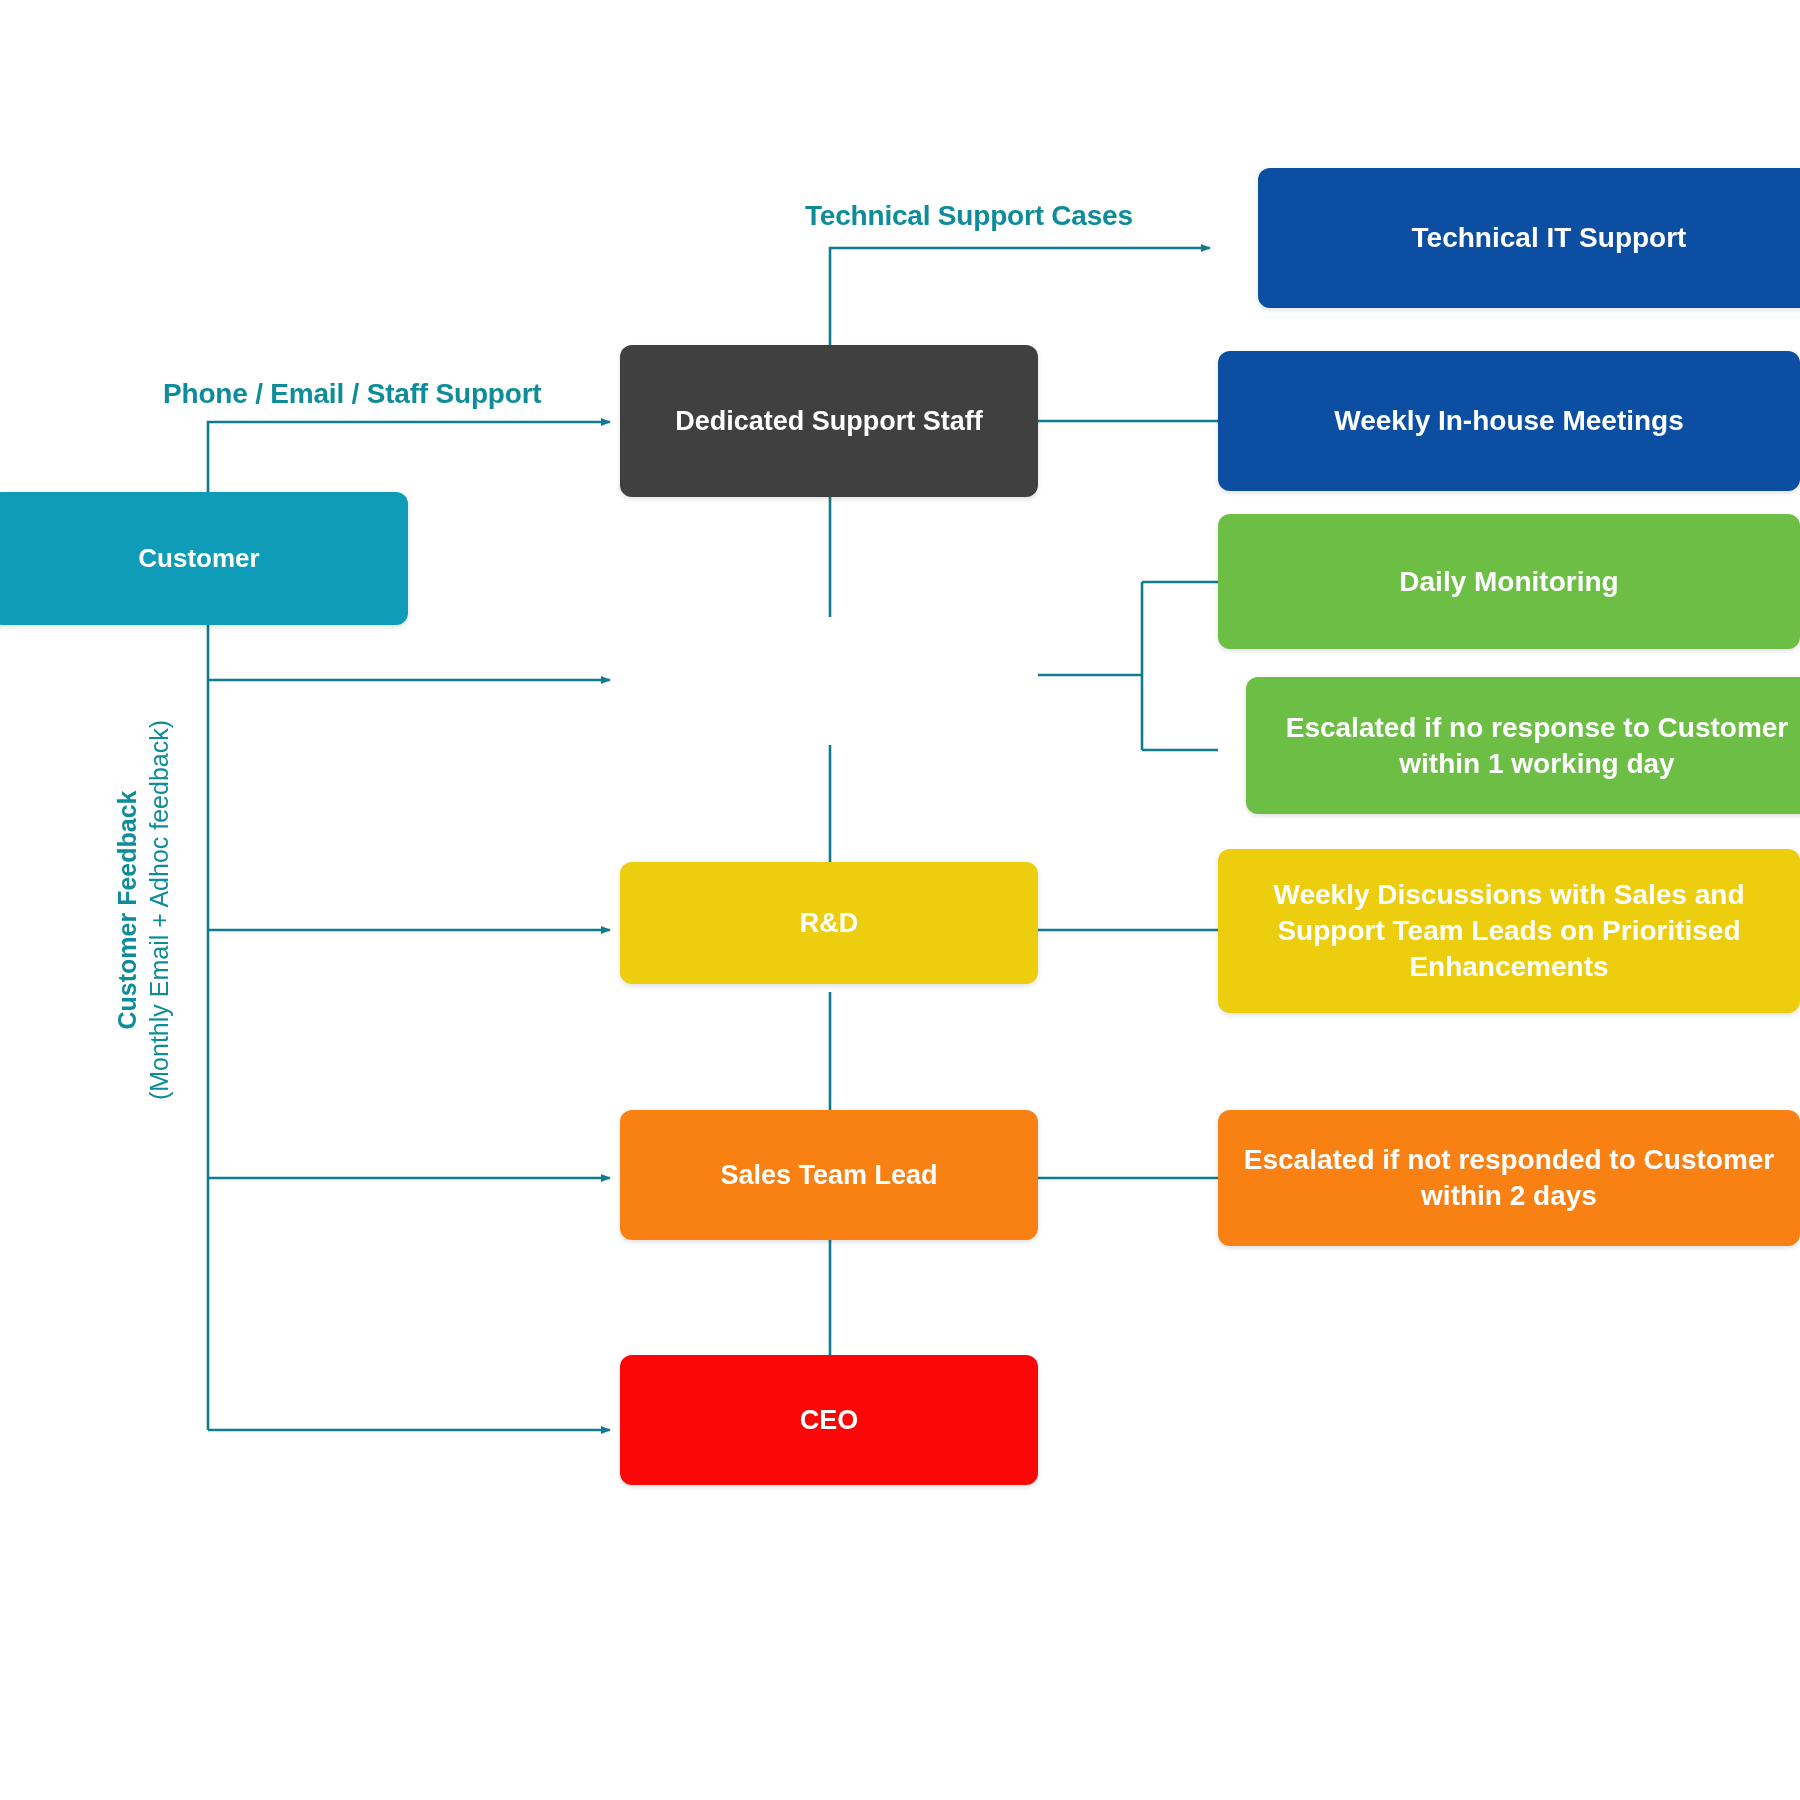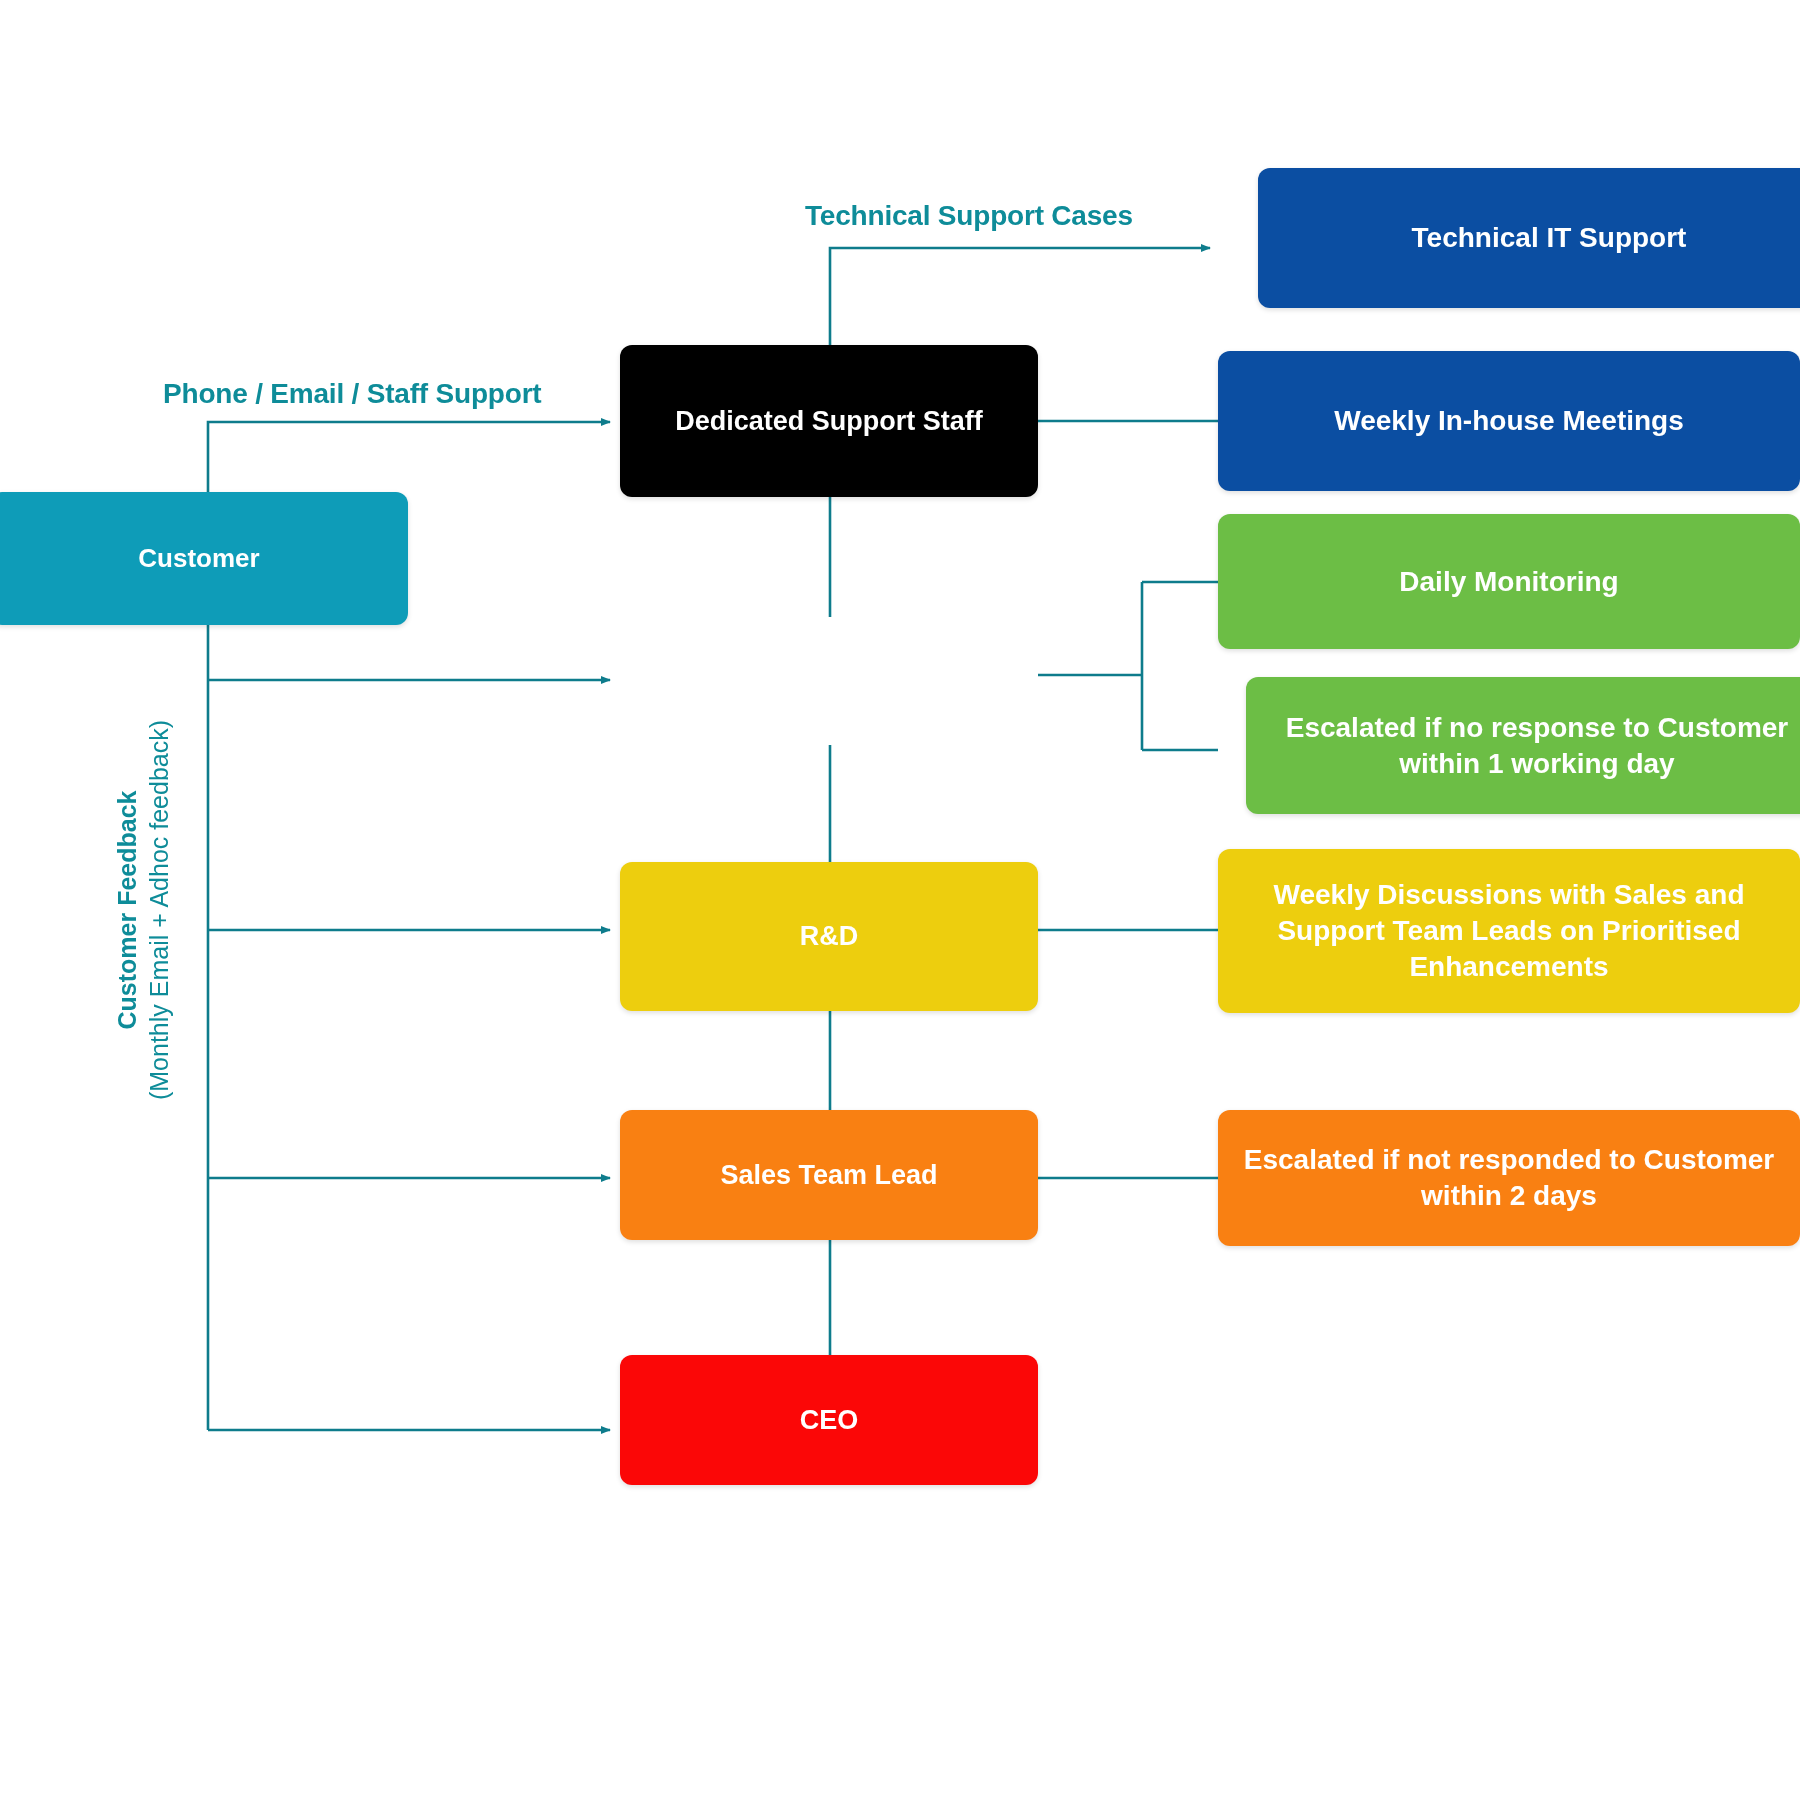--- a/index.html
+++ b/index.html
@@ -102,26 +102,26 @@
 
   <div id="feedback-label">
     <div id="feedback-title">Customer Feedback</div>
     <div id="feedback-sub">(Monthly Email + Adhoc feedback)</div>
   </div>
 
   <div class="node" style="left:-10px;top:492px;width:418px;height:133px;background:#0E9CB8;">
     <span class="w-bold" style="font-size:26px;">Customer</span>
   </div>
 
-  <div class="node" style="left:620px;top:345px;width:418px;height:152px;background:#000000;">
+  <div class="node" style="left:620px;top:345px;width:418px;height:152px;background:#404040;">
     <span class="w-bold" style="font-size:27px;">Dedicated Support Staff</span>
   </div>
 
 
-  <div class="node" style="left:620px;top:862px;width:418px;height:149px;background:#EDCE0E;">
+  <div class="node" style="left:620px;top:862px;width:418px;height:122px;background:#EDCE0E;">
     <span class="w-semi" style="font-size:27px;">R&amp;D</span>
   </div>
 
   <div class="node" style="left:620px;top:1110px;width:418px;height:130px;background:#F98012;">
     <span class="w-semi" style="font-size:27px;">Sales Team Lead</span>
   </div>
 
   <div class="node" style="left:620px;top:1355px;width:418px;height:130px;background:#FB0707;">
     <span class="w-bold" style="font-size:27px;">CEO</span>
   </div>

